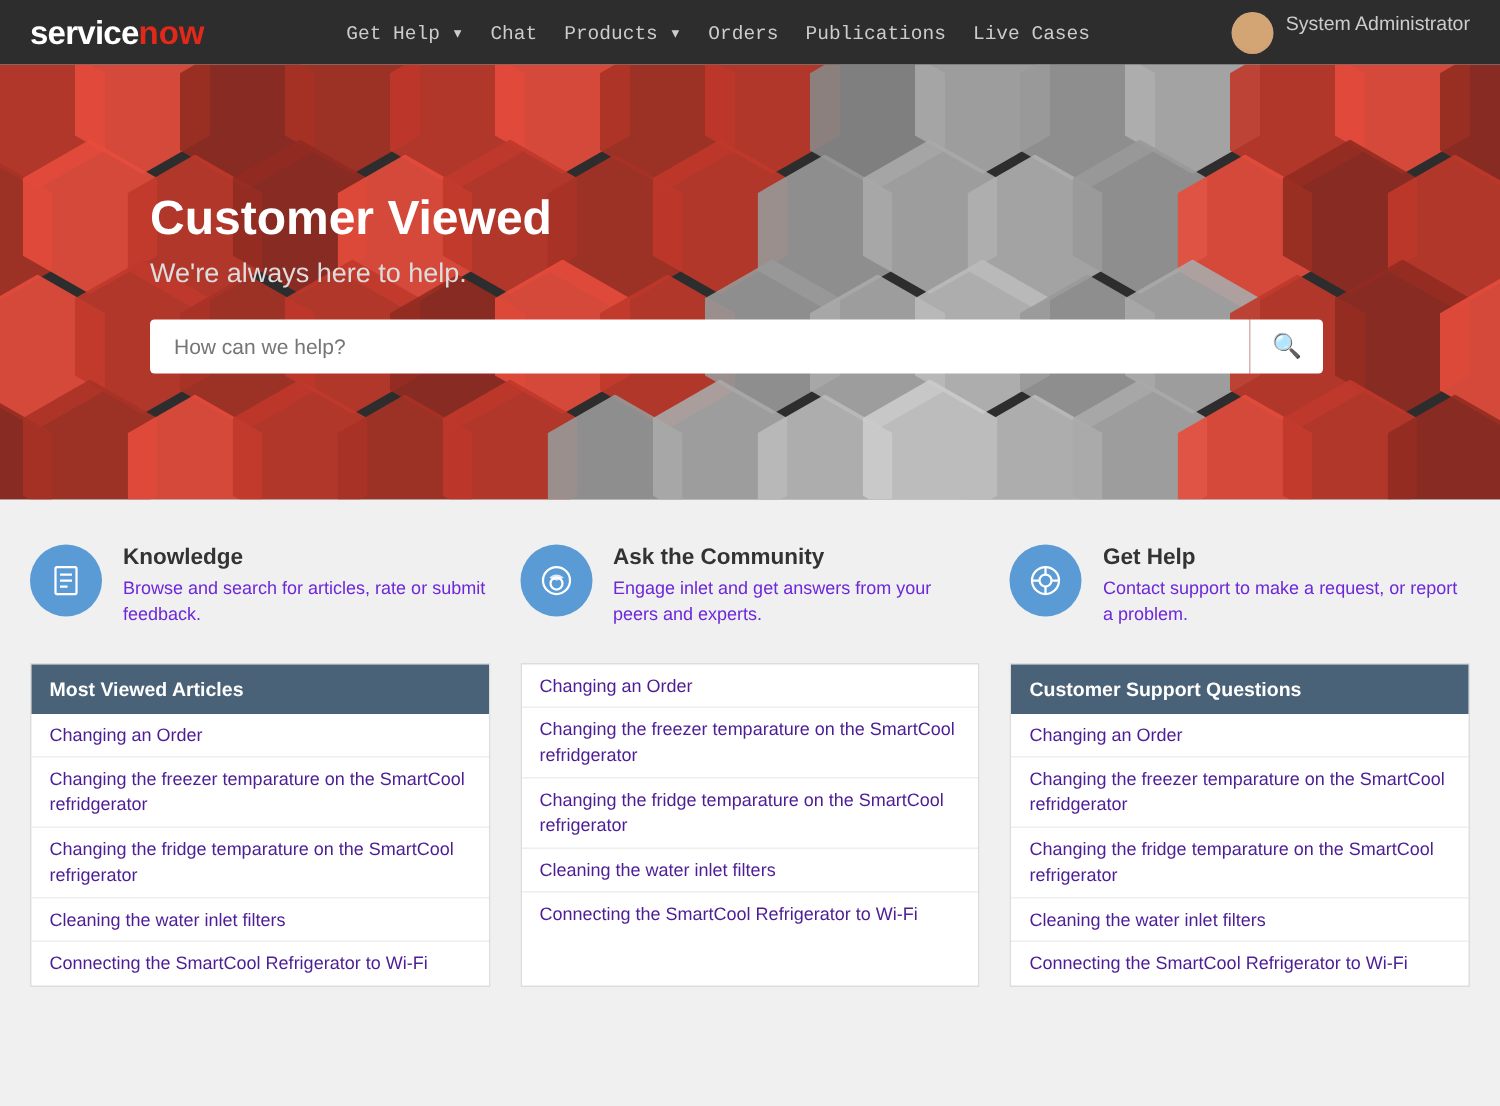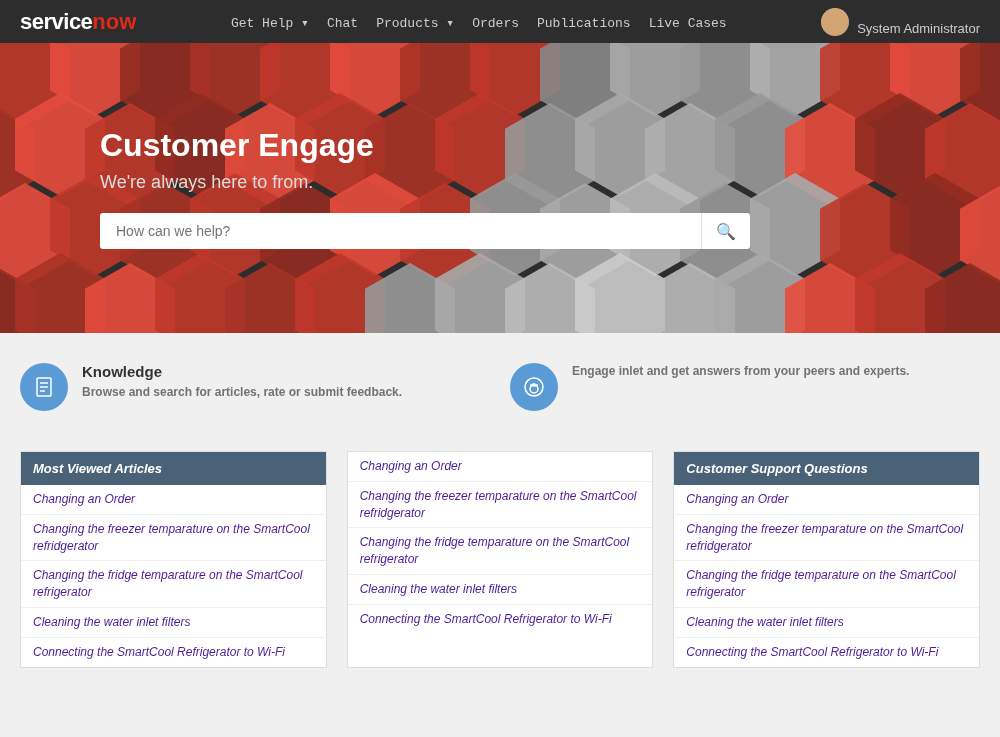--- a/index.html
+++ b/index.html
@@ -36,21 +36,21 @@
       list-style: none;
     }
     .nav-links li a {
       color: #ccc;
       text-decoration: none;
       font-size: 13px;
       font-family: Liberation Mono, monospace;
     }
     .nav-user {
       display: flex;
-      align-items: flex-end;
+      align-items: flex-start;
       gap: 8px;
       color: #ccc;
       font-size: 13px;
     }
     .avatar {
       width: 28px;
       height: 28px;
       border-radius: 50%;
       background: #888;
       overflow: hidden;
@@ -105,21 +105,21 @@
       font-weight: bold;
       margin-bottom: 8px;
     }
     .hero p {
       color: #ddd;
       font-size: 18px;
       margin-bottom: 20px;
     }
     .search-bar {
       display: flex;
-      width: 650px;
+      width: 782px;
       position: relative;
       z-index: 10;
     }
     .search-bar input {
       width: 100%;
       padding: 10px 16px;
       font-size: 14px;
       border: none;
       outline: none;
       border-radius: 3px 0 0 3px;
@@ -137,21 +137,21 @@
     }
 
     
     .main-content {
       background: #f0f0f0;
       padding: 30px 20px;
     }
     .section-cards {
       display: flex;
       gap: 20px;
-      margin-bottom: 40px;
+      margin-bottom: 24px;
     }
     .section-card {
       flex: 1;
       display: flex;
       align-items: flex-start;
       gap: 14px;
     }
     .section-icon {
       width: 48px;
       height: 48px;
@@ -165,30 +165,28 @@
       font-size: 20px;
     }
     .section-card-text h3 {
       font-size: 15px;
       color: #333;
       margin-bottom: 4px;
       font-weight: bold;
     }
     .section-card-text p {
       font-size: 12px;
-      color: #737373;
+      color: #6d28d9;
       line-height: 1.4;
-      font-weight: bold;
     }
 
     
     .article-columns {
       display: flex;
       gap: 20px;
-      font-style: italic;
     }
     .article-col {
       flex: 1;
       background: #fff;
       border: 1px solid #ddd;
     }
     .article-col-header {
       background: #4a6278;
       color: #fff;
       padding: 9px 12px;
@@ -294,22 +292,22 @@
       <div class="hex" style="left: 435px; top: 210px; background: rgb(170, 170, 170); opacity: 0.9;"></div>
       <div class="hex" style="left: 505px; top: 220px; background: rgb(187, 187, 187); opacity: 0.9;"></div>
       <div class="hex" style="left: 575px; top: 210px; background: rgb(204, 204, 204); opacity: 0.9;"></div>
       <div class="hex" style="left: 645px; top: 220px; background: rgb(187, 187, 187); opacity: 0.9;"></div>
       <div class="hex" style="left: 715px; top: 210px; background: rgb(170, 170, 170); opacity: 0.9;"></div>
       <div class="hex" style="left: 785px; top: 220px; background: rgb(231, 76, 60); opacity: 0.9;"></div>
       <div class="hex" style="left: 855px; top: 210px; background: rgb(192, 57, 43); opacity: 0.9;"></div>
       <div class="hex" style="left: 925px; top: 220px; background: rgb(146, 43, 33); opacity: 0.9;"></div>
     </div>
   <div class="hero-content">
-    <h1>Customer Engage</h1>
-    <p>We're always here to from.</p>
+    <h1>Customer Viewed</h1>
+    <p>We're always here to help.</p>
     <div class="search-bar">
       <input type="text" placeholder="How can we help?" style="">
       <button>🔍</button>
     </div>
   </div>
 </section>
 
 <div class="main-content">
   <div class="section-cards" id="section-cards">
       <div class="section-card">
@@ -328,21 +326,38 @@
     </div>
       <div class="section-card">
       <div class="section-icon">
           <svg width="24" height="24" viewBox="0 0 24 24" fill="none">
             <circle cx="12" cy="12" r="9" stroke="white" stroke-width="1.5"></circle>
             <path d="M8 10 Q12 7 16 10 Q12 13 8 10Z" stroke="white" stroke-width="1" fill="white" opacity="0.8"></path>
             <circle cx="12" cy="14" r="4" stroke="white" stroke-width="1.5" fill="none"></circle>
           </svg>
         </div>
       <div class="section-card-text">
+        <h3>Ask the Community</h3>
         <p>Engage inlet and get answers from your peers and experts.</p>
+      </div>
+    </div>
+      <div class="section-card">
+      <div class="section-icon">
+          <svg width="24" height="24" viewBox="0 0 24 24" fill="none">
+            <circle cx="12" cy="12" r="9" stroke="white" stroke-width="1.5"></circle>
+            <circle cx="12" cy="12" r="4" stroke="white" stroke-width="1.5"></circle>
+            <line x1="12" y1="3" x2="12" y2="8" stroke="white" stroke-width="1.5"></line>
+            <line x1="12" y1="16" x2="12" y2="21" stroke="white" stroke-width="1.5"></line>
+            <line x1="3" y1="12" x2="8" y2="12" stroke="white" stroke-width="1.5"></line>
+            <line x1="16" y1="12" x2="21" y2="12" stroke="white" stroke-width="1.5"></line>
+          </svg>
+        </div>
+      <div class="section-card-text">
+        <h3>Get Help</h3>
+        <p>Contact support to make a request, or report a problem.</p>
       </div>
     </div>
     </div>
   <div class="article-columns" id="article-columns">
       <div class="article-col">
         <div class="article-col-header">Most Viewed Articles</div>
         <ul class="article-list">
           <li>
             <a href="#">Changing an Order</a>
           </li>

